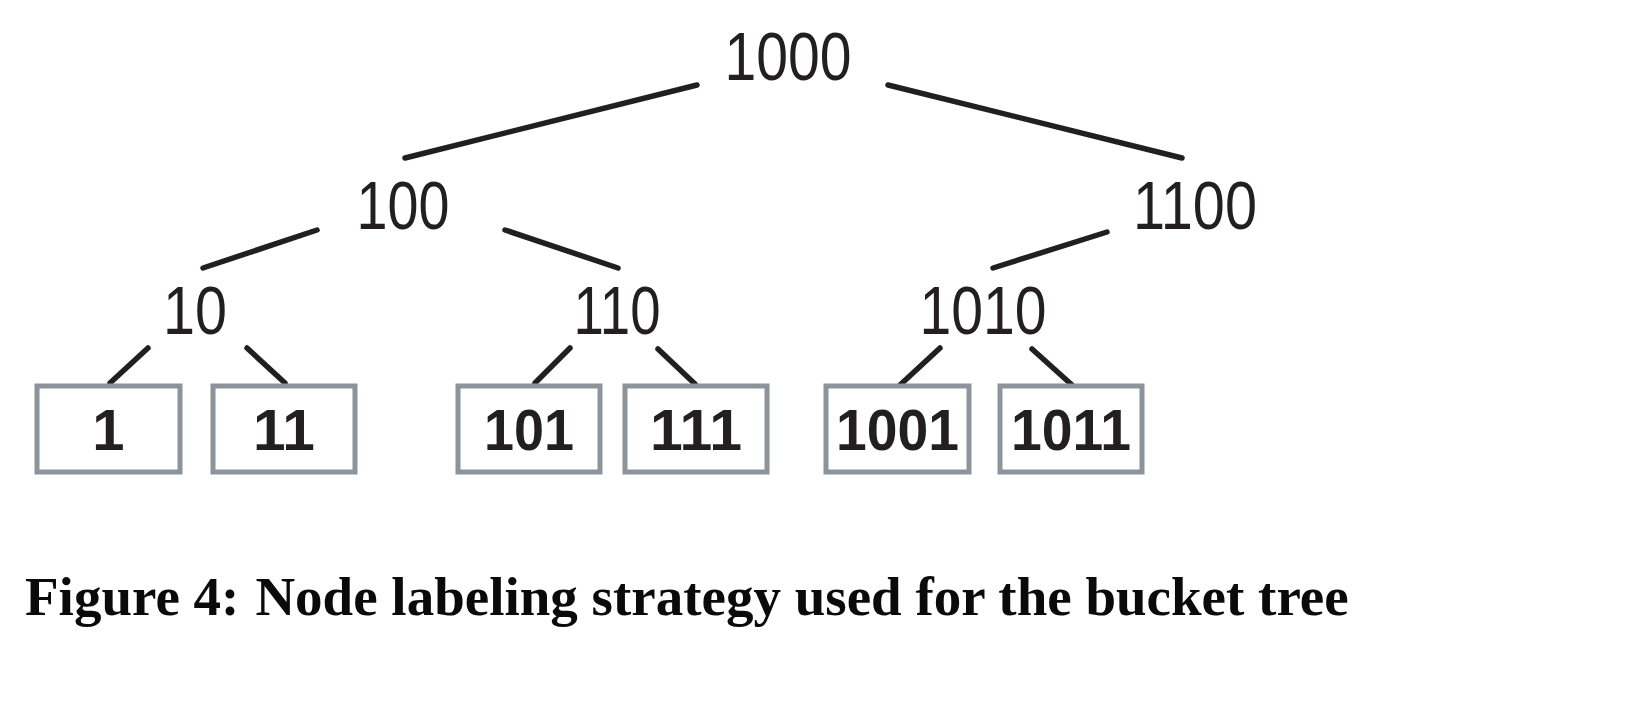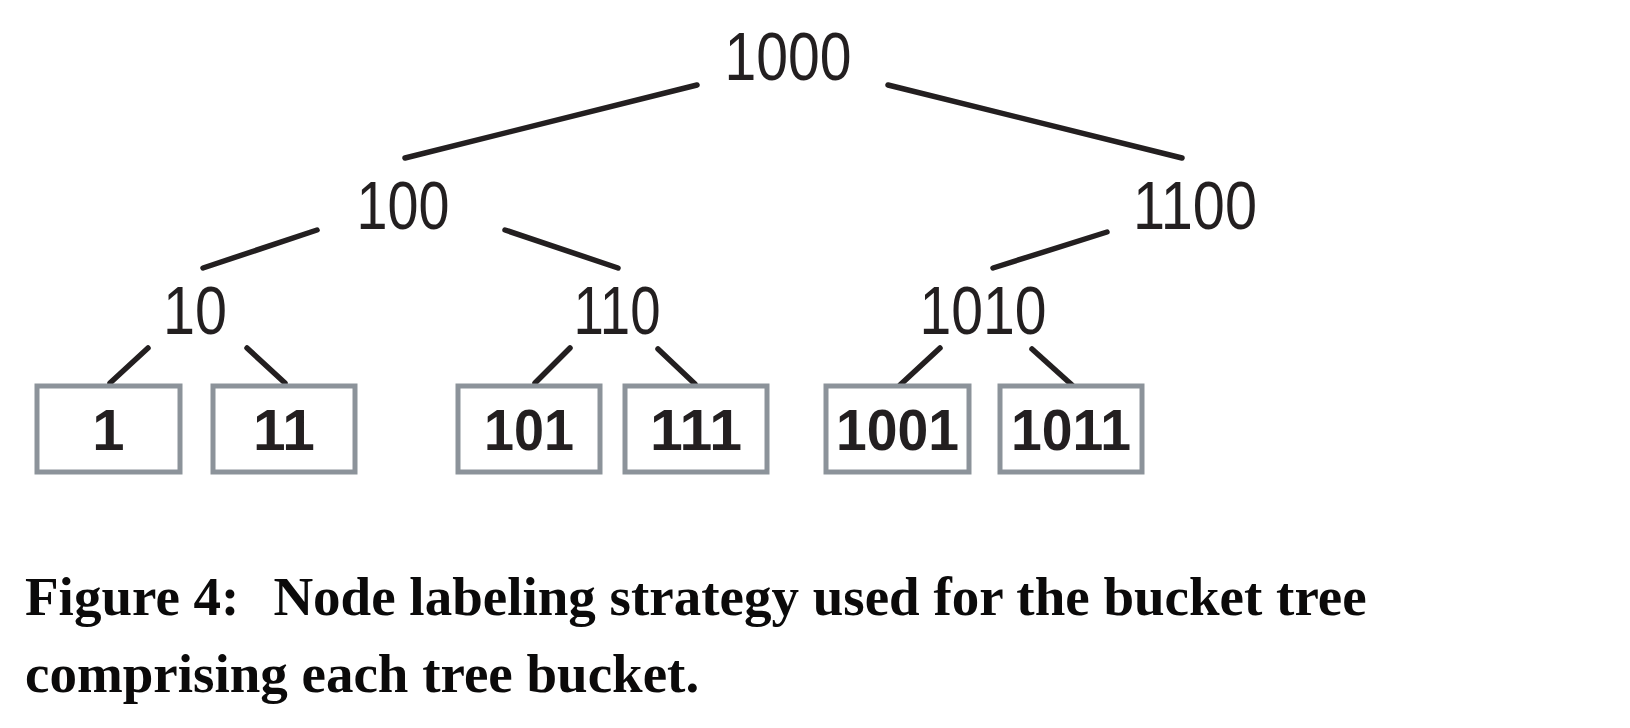--- a/index.html
+++ b/index.html
@@ -37,21 +37,21 @@
     left: 25px;
     top: 558px;
     font-family: "Liberation Serif", serif;
     font-weight: 700;
     font-size: 55px;
     line-height: 77px;
     color: #0b0a0a;
     white-space: nowrap;
   }
   .caption .fig-label {
-    margin-right: 34px;
+    margin-right: 16px;
   }
 </style>
 </head>
 <body>
 
 <div class="page">
 
   <svg class="tree" width="1630" height="520" viewBox="0 0 1630 520" xmlns="http://www.w3.org/2000/svg">
     <g>
         <line x1="697" y1="85" x2="405" y2="158" stroke="#231f20" stroke-width="5.5" stroke-linecap="round"></line>
@@ -97,16 +97,15 @@
         </g>
         <g>
           <rect x="1000" y="386" width="142" height="86" fill="#ffffff" stroke="#8c939a" stroke-width="5"></rect>
           <text x="1071" y="450" fill="#231f20" text-anchor="middle" class="leaf-label" textLength="120" lengthAdjust="spacingAndGlyphs">1011</text>
         </g>
       </g>
   </svg>
 
   <div class="caption">
     <div><span class="fig-label">Figure 4:</span><span>Node labeling strategy used for the bucket tree</span></div>
-    <div>comprising each tree bucket.</div>
   </div>
 
 </div>
 
 </body></html>

